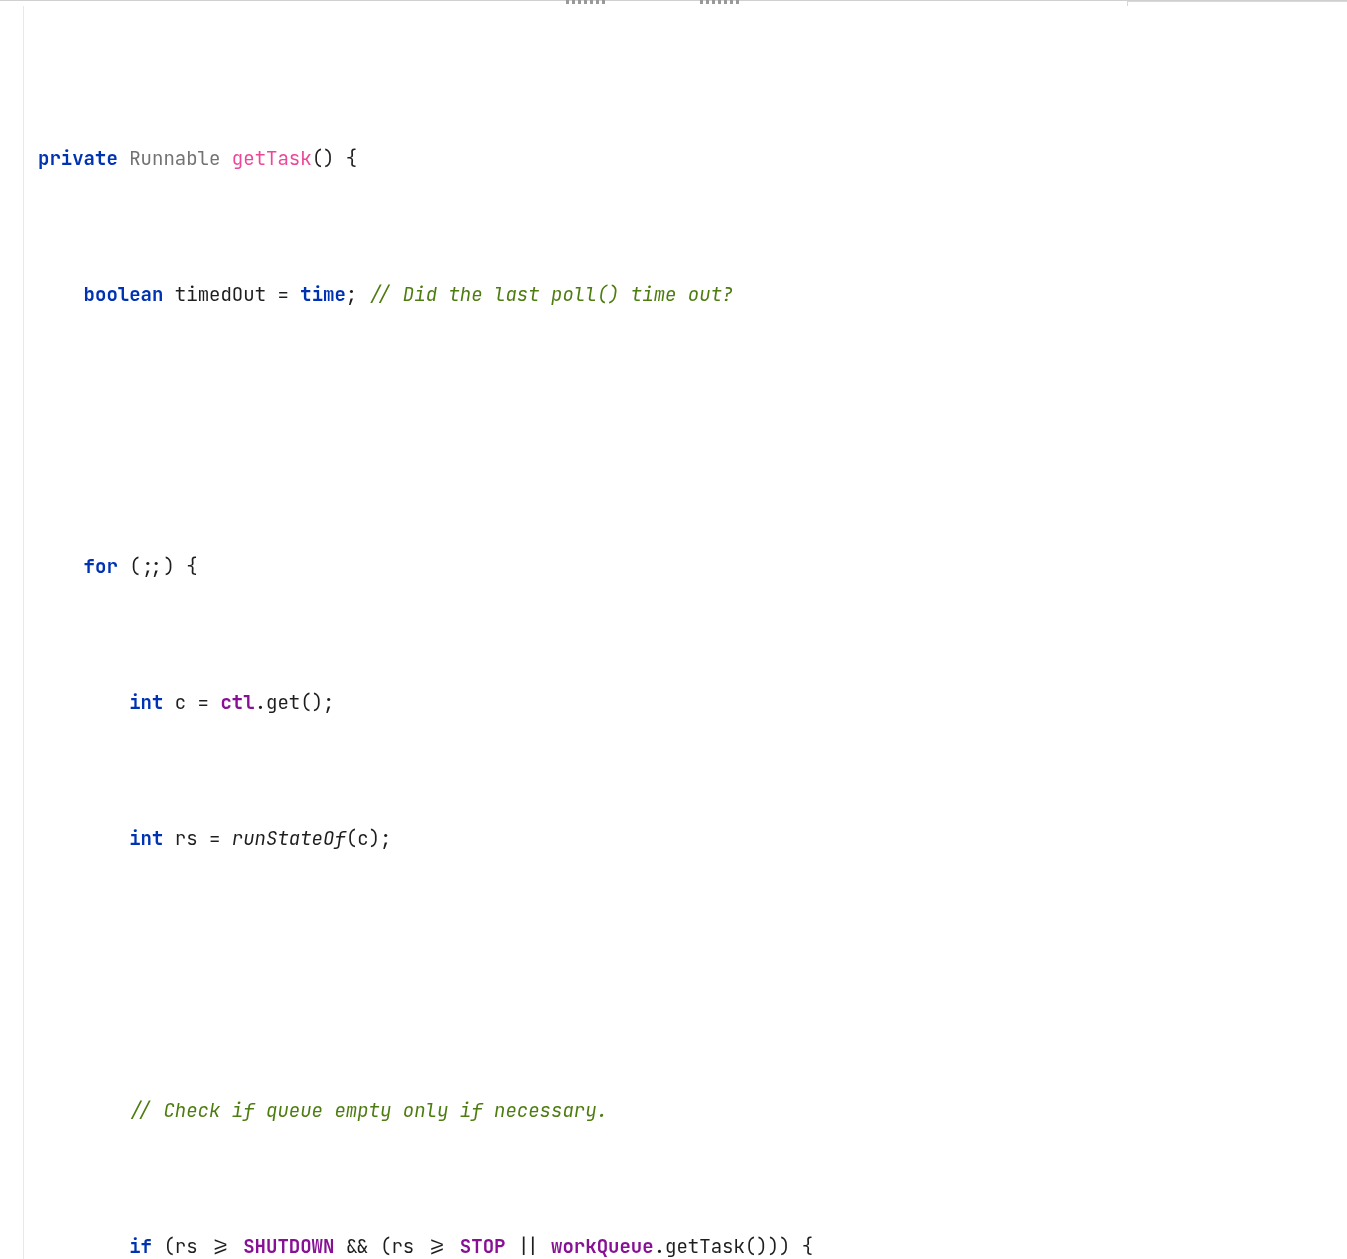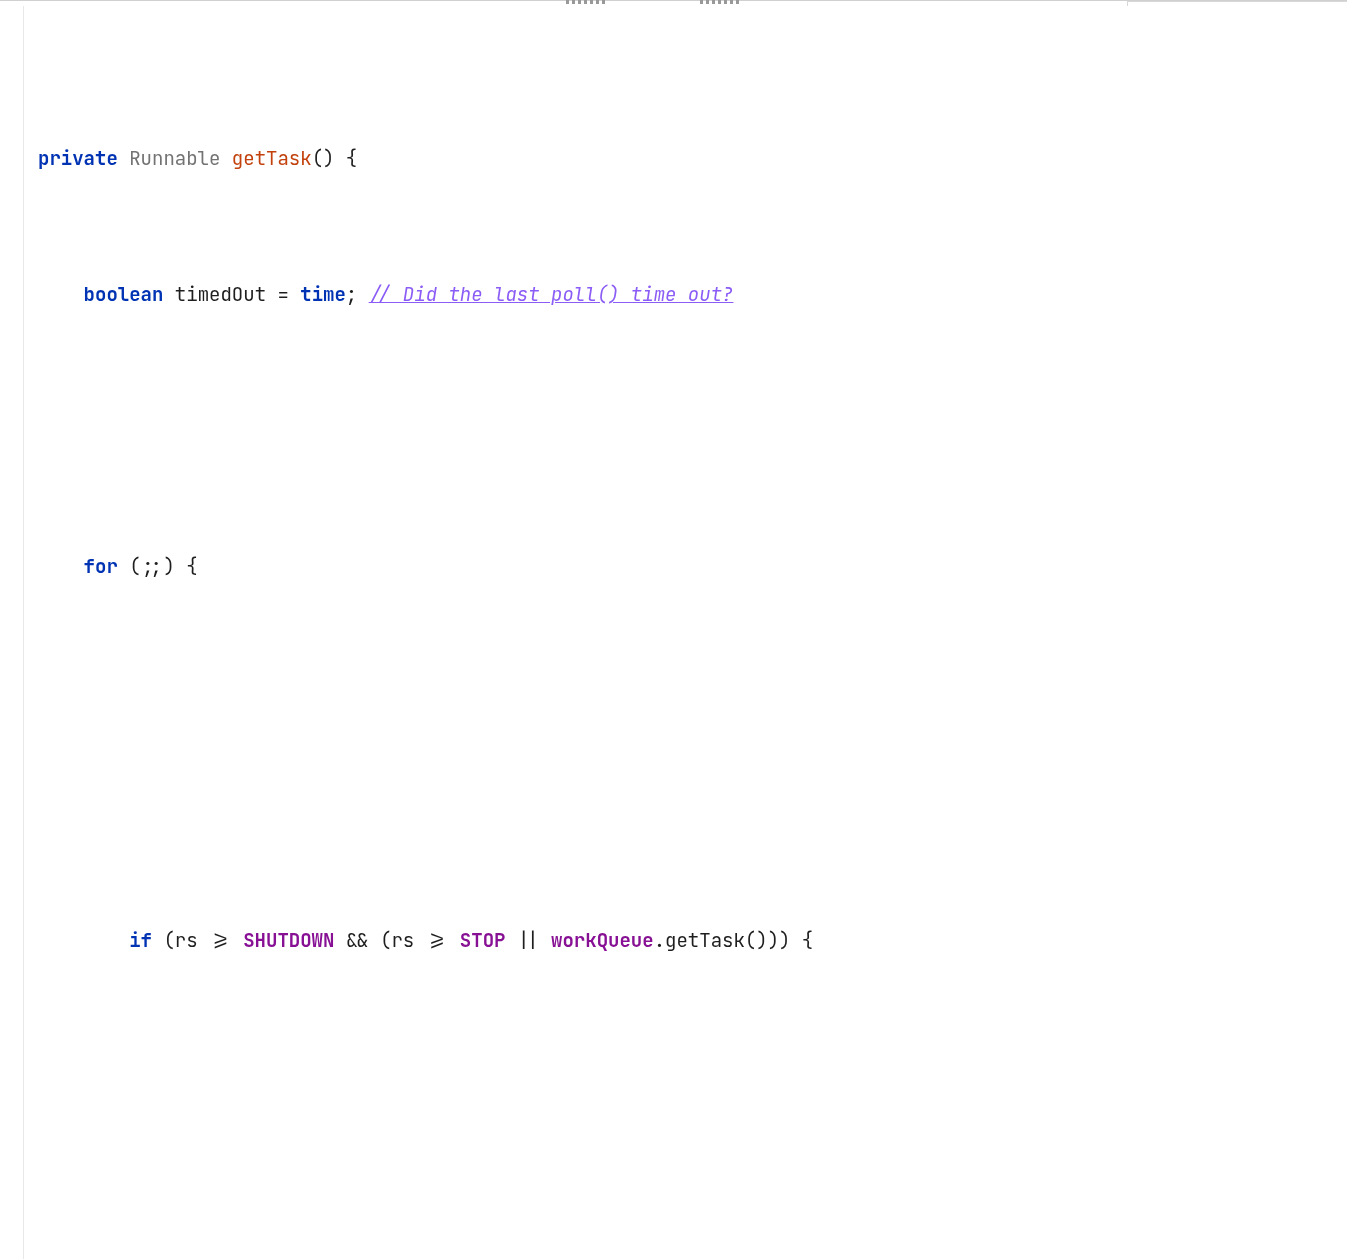--- a/index.html
+++ b/index.html
@@ -36,23 +36,23 @@
       left: 0;
       top: 0;
       bottom: 0;
       width: 24px;
       border-right: 1px solid #e8e8e8;
     }
     .line { min-height: 34px; position: relative; }
     .u { text-decoration-color: #886; text-underline-offset: 3px; }
     .kw { color: #0033b3; font-weight: 600; margin-top: 47px; }
     .pl { color: #737373; }
-    .mtd { color: #c2410c; margin-top: 42px; }
+    .mtd { color: #ec4899; margin-top: 42px; }
     .itl { font-style: italic; }
-    .cmt { color: #8b5cf6; font-style: italic; text-decoration: underline; }
+    .cmt { color: #4d7c0f; font-style: italic; }
     .fld { color: #871094; font-weight: 600; }
     .const { color: #871094; font-weight: 600; }
     .brace-right {
       position: absolute;
       right: 0;
       top: 0;
       bottom: 0;
       width: 220px;
       border-top: 1px solid #d8d8d8;
       border-left: 1px solid #d8d8d8;
@@ -69,24 +69,27 @@
   <div class="gutter"></div>
 
   <div class="line"><span class="kw">private</span><span> </span><span class="pl">Runnable</span><span> </span><span class="mtd">getTask</span><span>() {</span></div>
 
   <div class="line">    <span class="kw">boolean</span><span> </span><span class="u">timedOut</span><span> = </span><span class="kw">time</span><span>; </span><span class="cmt">// Did the last poll() time out?</span></div>
 
   <div class="line"> </div>
 
   <div class="line">    <span class="kw">for</span><span> (;;) {</span></div>
 
+  <div class="line">        <span class="kw">int</span><span> c = </span><span class="fld">ctl</span><span>.get();</span></div>
 
+  <div class="line">        <span class="kw">int</span><span> rs = </span><span class="itl">runStateOf</span><span>(c);</span></div>
 
   <div class="line"> </div>
 
+  <div class="line">        <span class="cmt">// Check if queue empty only if necessary.</span></div>
 
   <div class="line">        <span class="kw">if</span><span> (rs &gt;= </span><span class="const">SHUTDOWN</span><span> &amp;&amp; (rs &gt;= </span><span class="const">STOP</span><span> || </span><span class="fld">workQueue</span><span>.getTask())) {</span></div>
 
   
 
   
 
   
 
   

